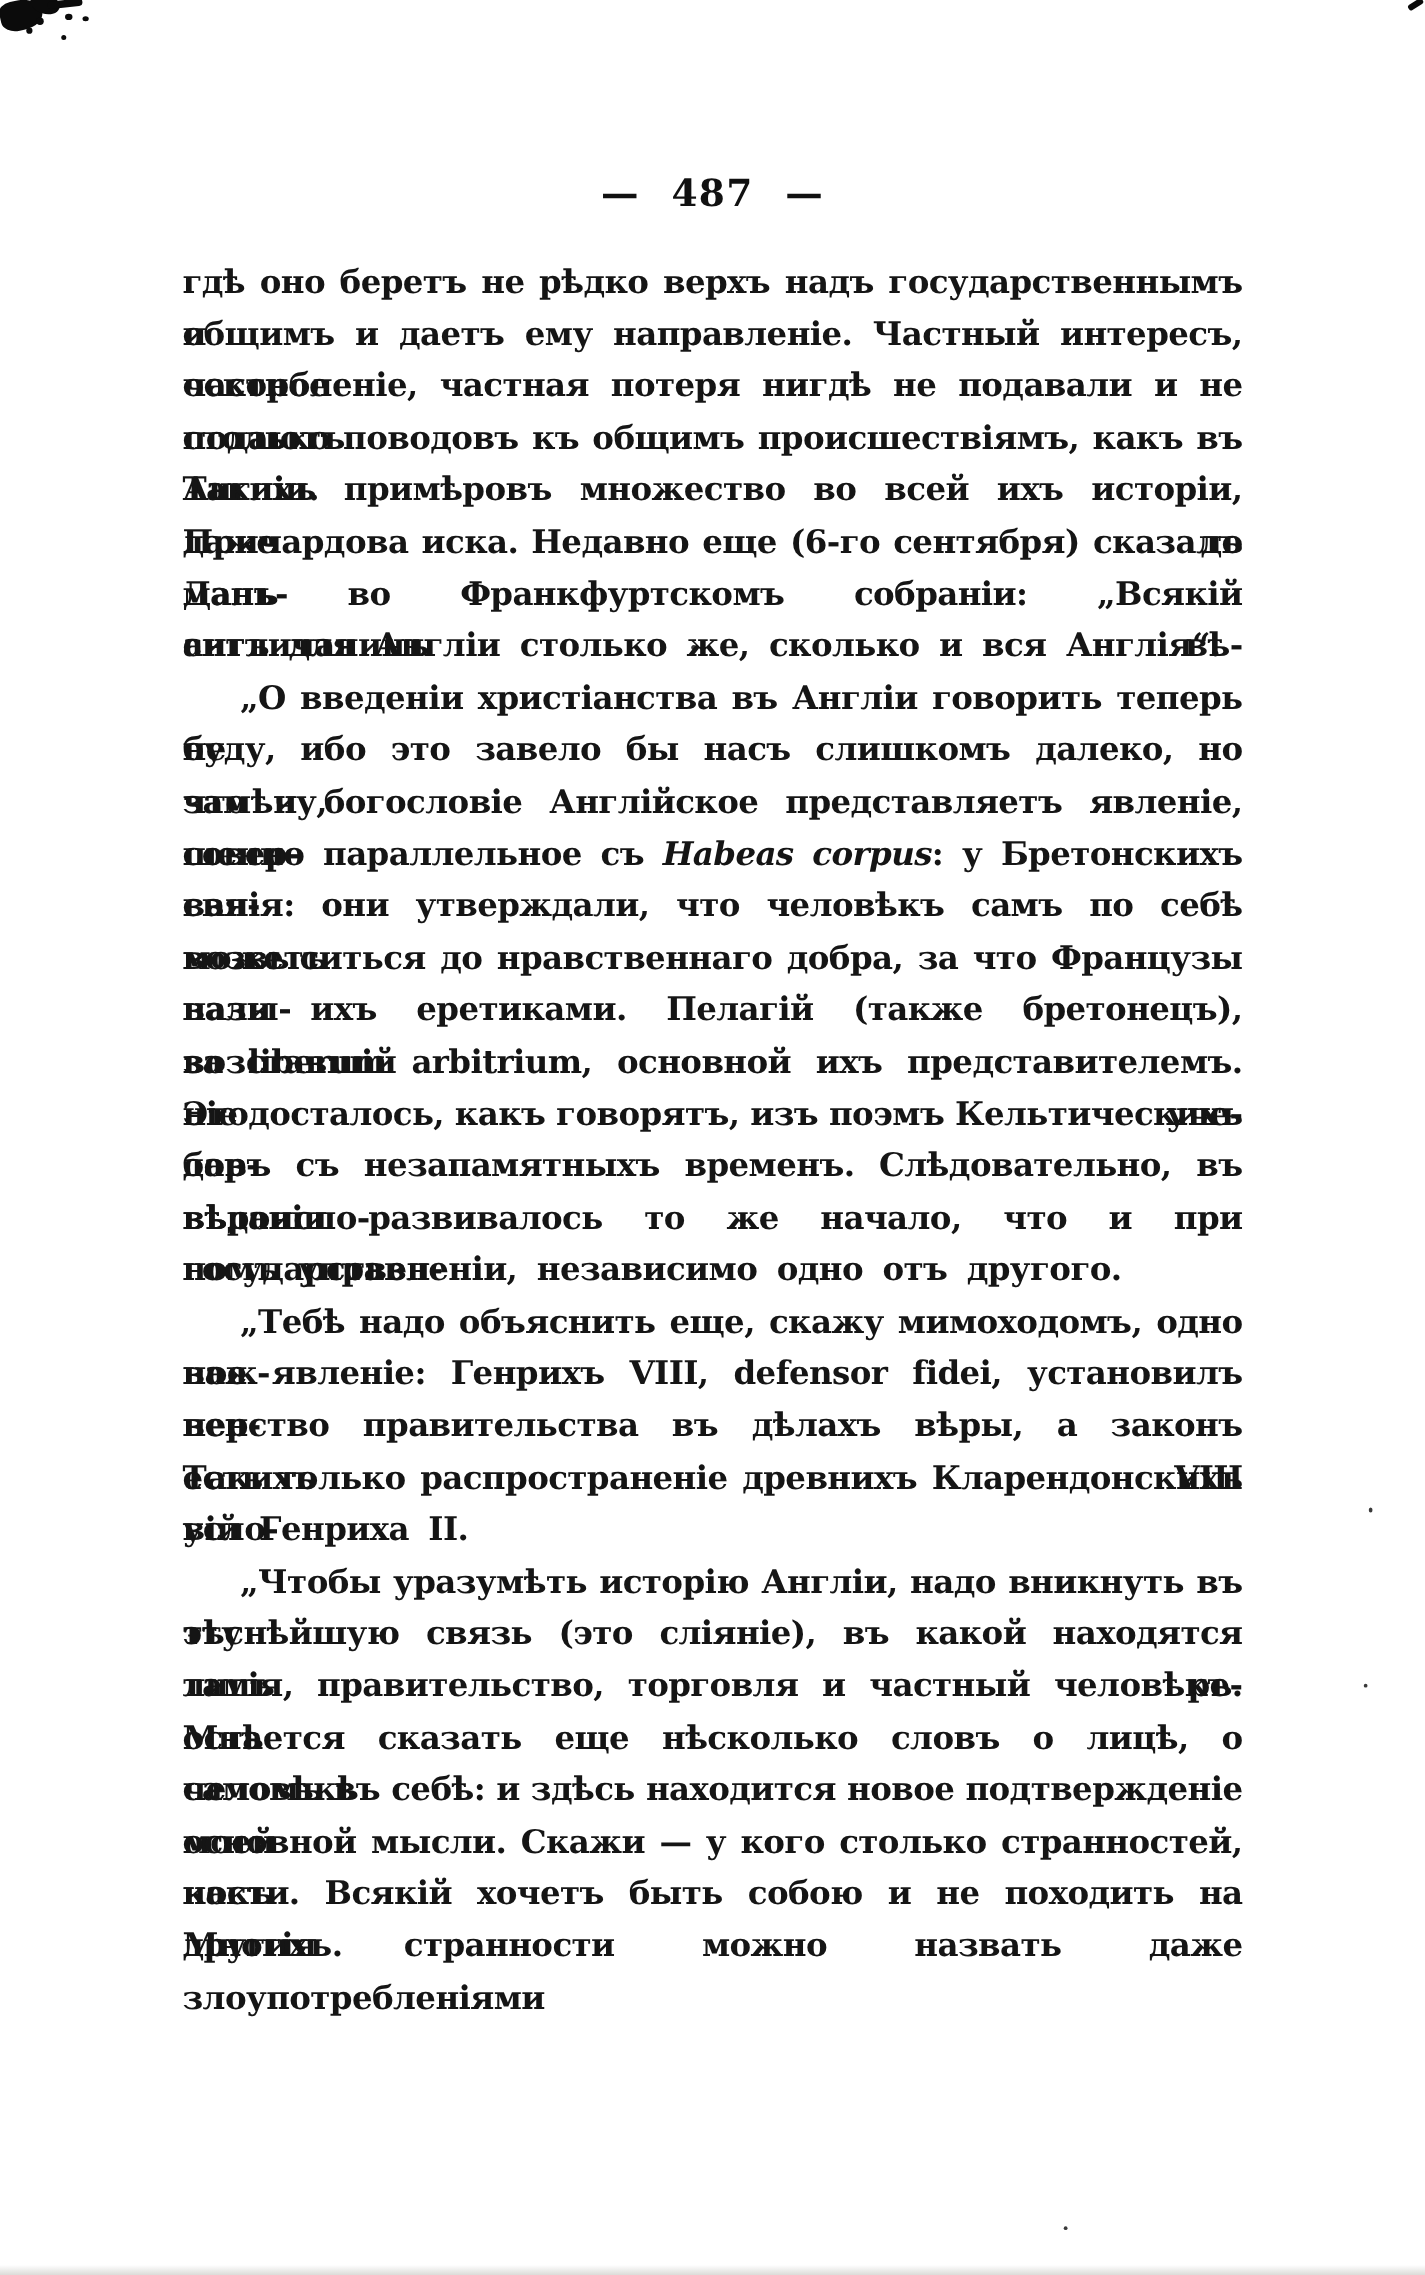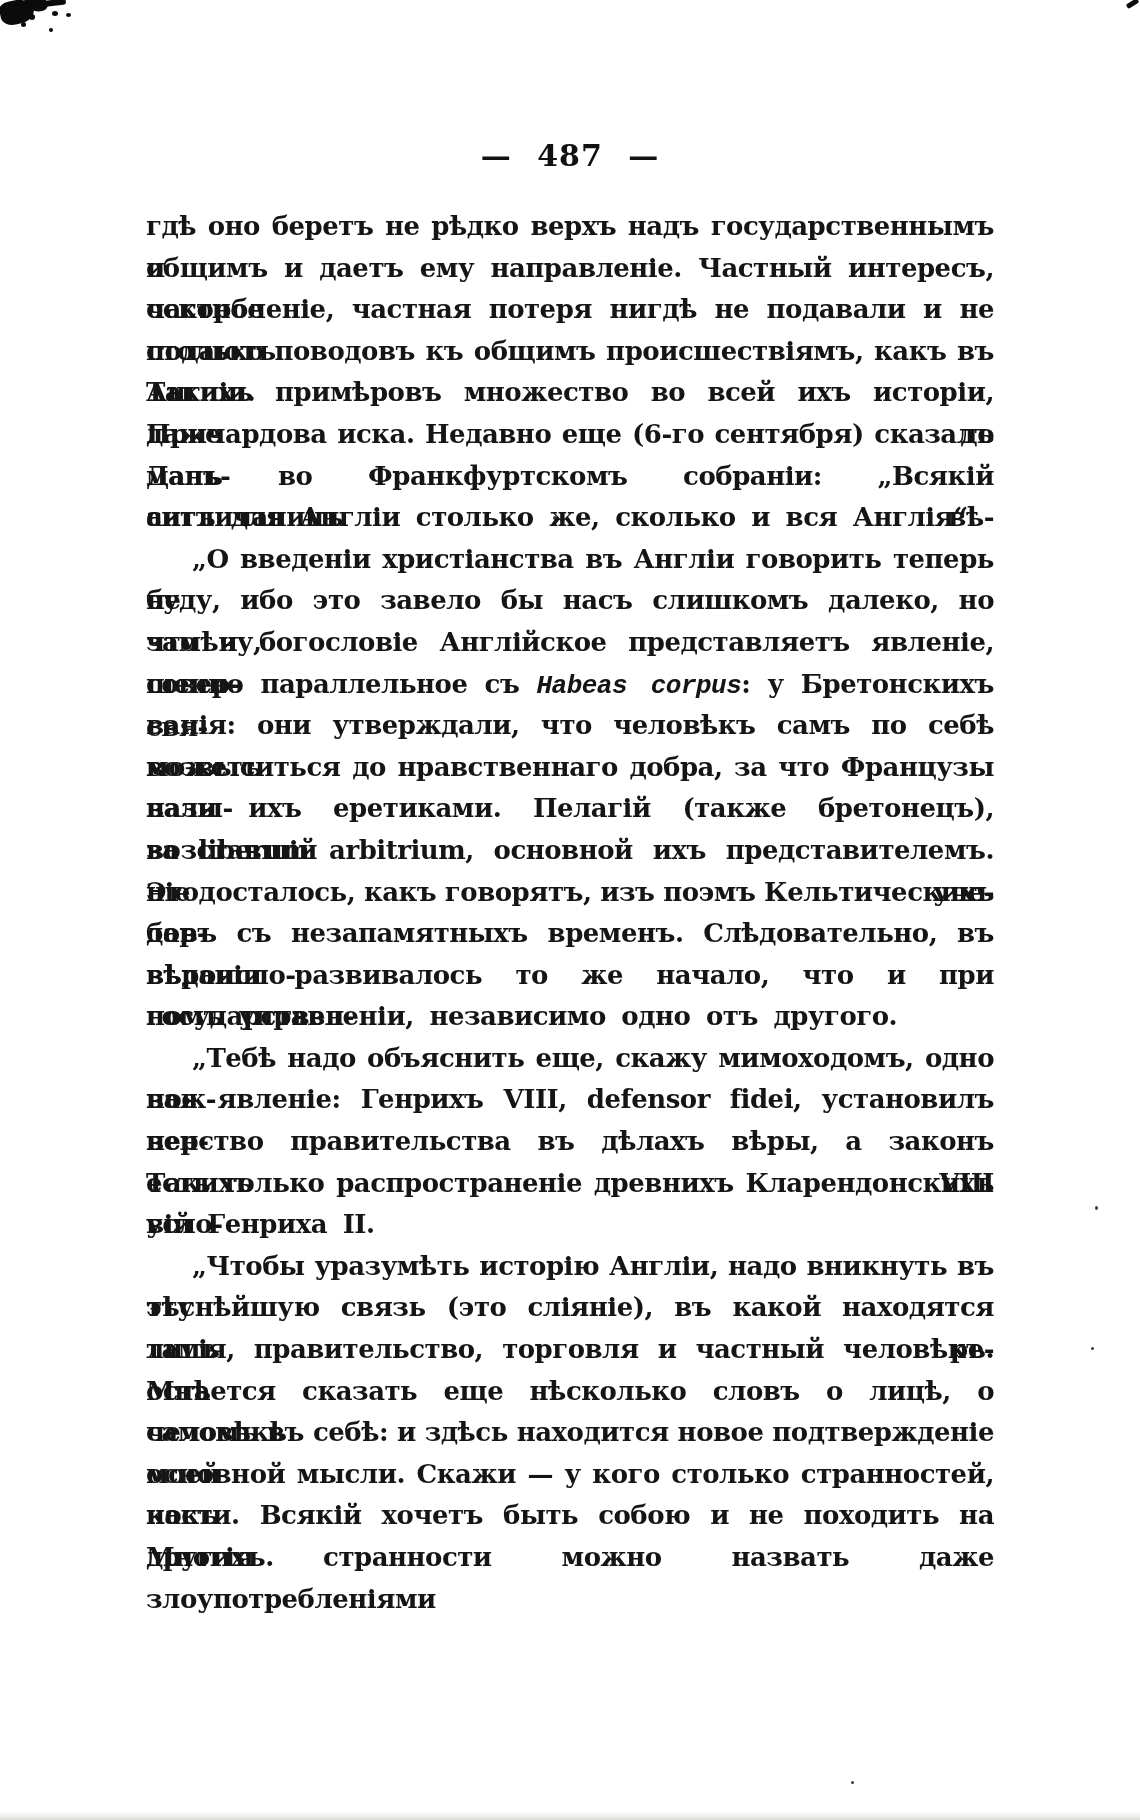--- a/index.html
+++ b/index.html
@@ -39,21 +39,21 @@
     text-align: justify;
     text-align-last: justify;
     white-space: normal;
     color: #151515;
   }
   .line.para-end {
     text-align-last: left;
     word-spacing: 7px;
   }
   .line.indented { text-indent: 46px; }
-  .italic { font-style: italic; font-family: Liberation Mono, monospace; }
+  .italic { font-style: italic; }
 
   
   .mark { position: absolute; background: #0b0b0b; }
   .blob1 { left: 0; top: 0; width: 34px; height: 24px; border-radius: 35% 60% 55% 45%; transform: rotate(-12deg); }
   .blob2 { left: 24px; top: -5px; width: 24px; height: 16px; border-radius: 50%; transform: rotate(18deg); }
   .streak { left: 38px; top: 0; width: 28px; height: 6px; border-radius: 3px; transform: rotate(-6deg); }
   .dot1 { left: 29px; top: 14px; width: 6px; height: 6px; border-radius: 50%; }
   .dot2 { left: 52px; top: 11px; width: 6px; height: 5px; border-radius: 50%; }
   .dot3 { left: 66px; top: 13px; width: 5px; height: 4px; border-radius: 50%; }
   .dot4 { left: 21px; top: 22px; width: 5px; height: 5px; border-radius: 50%; }

